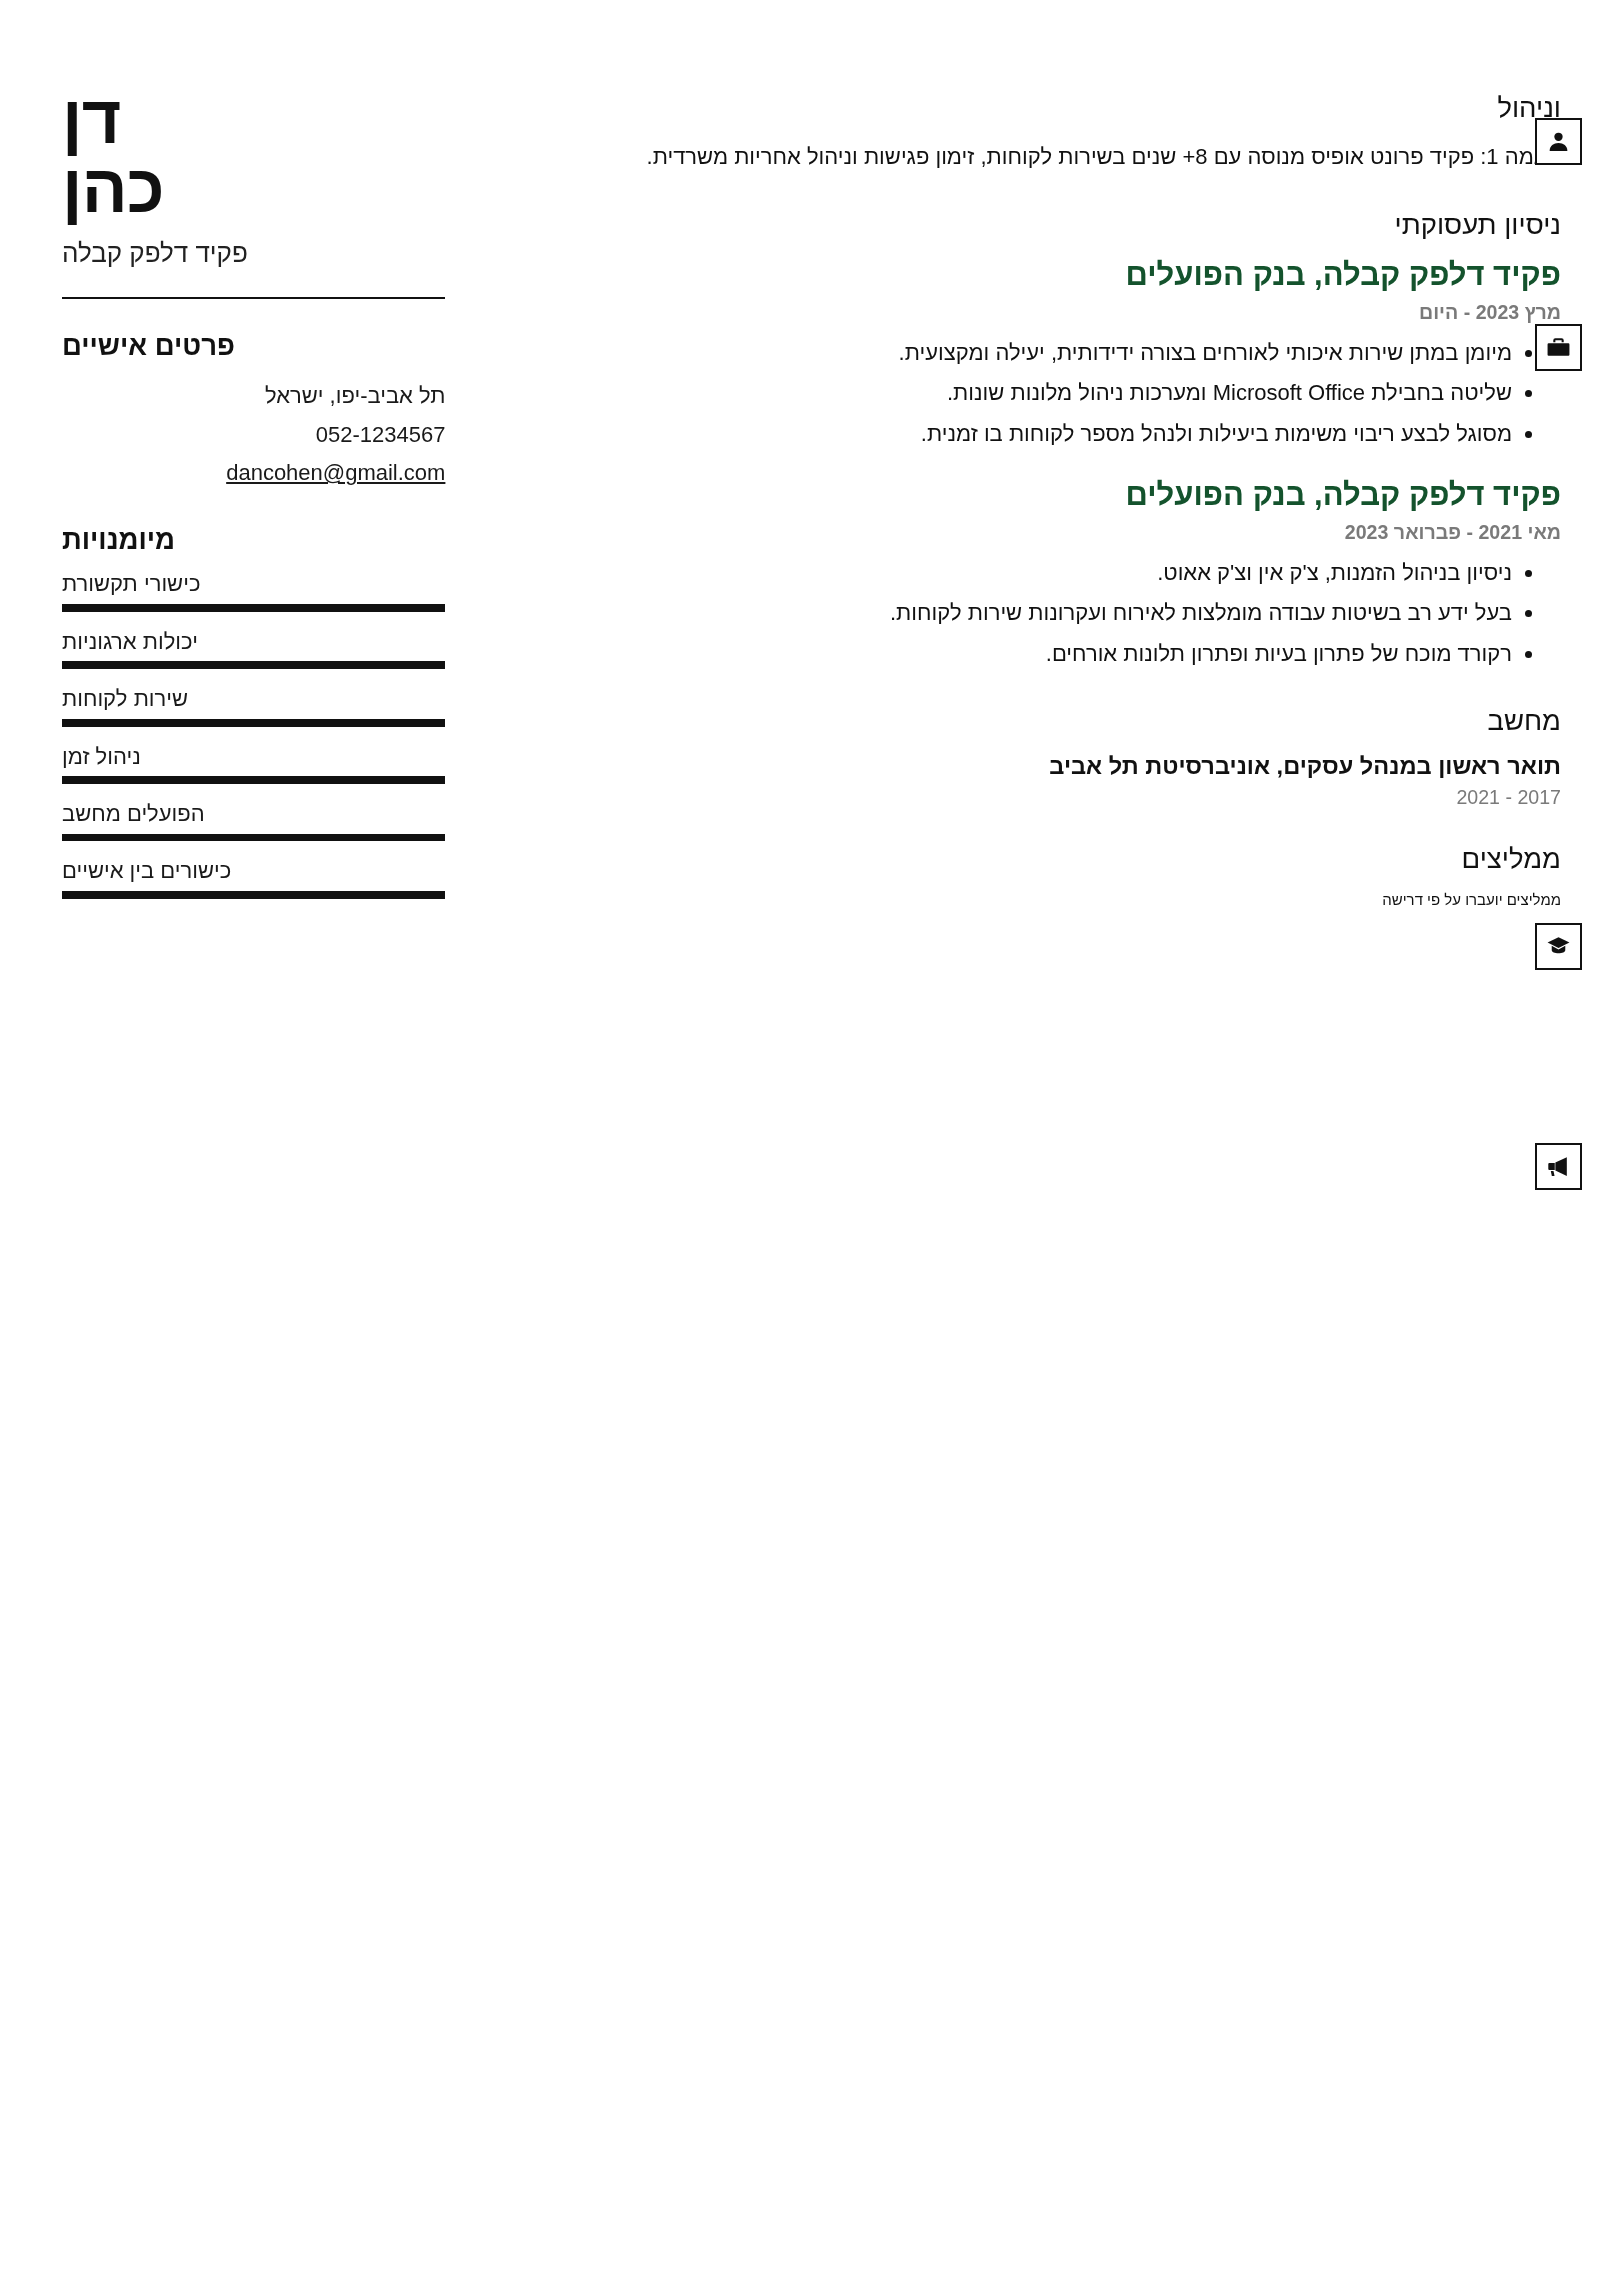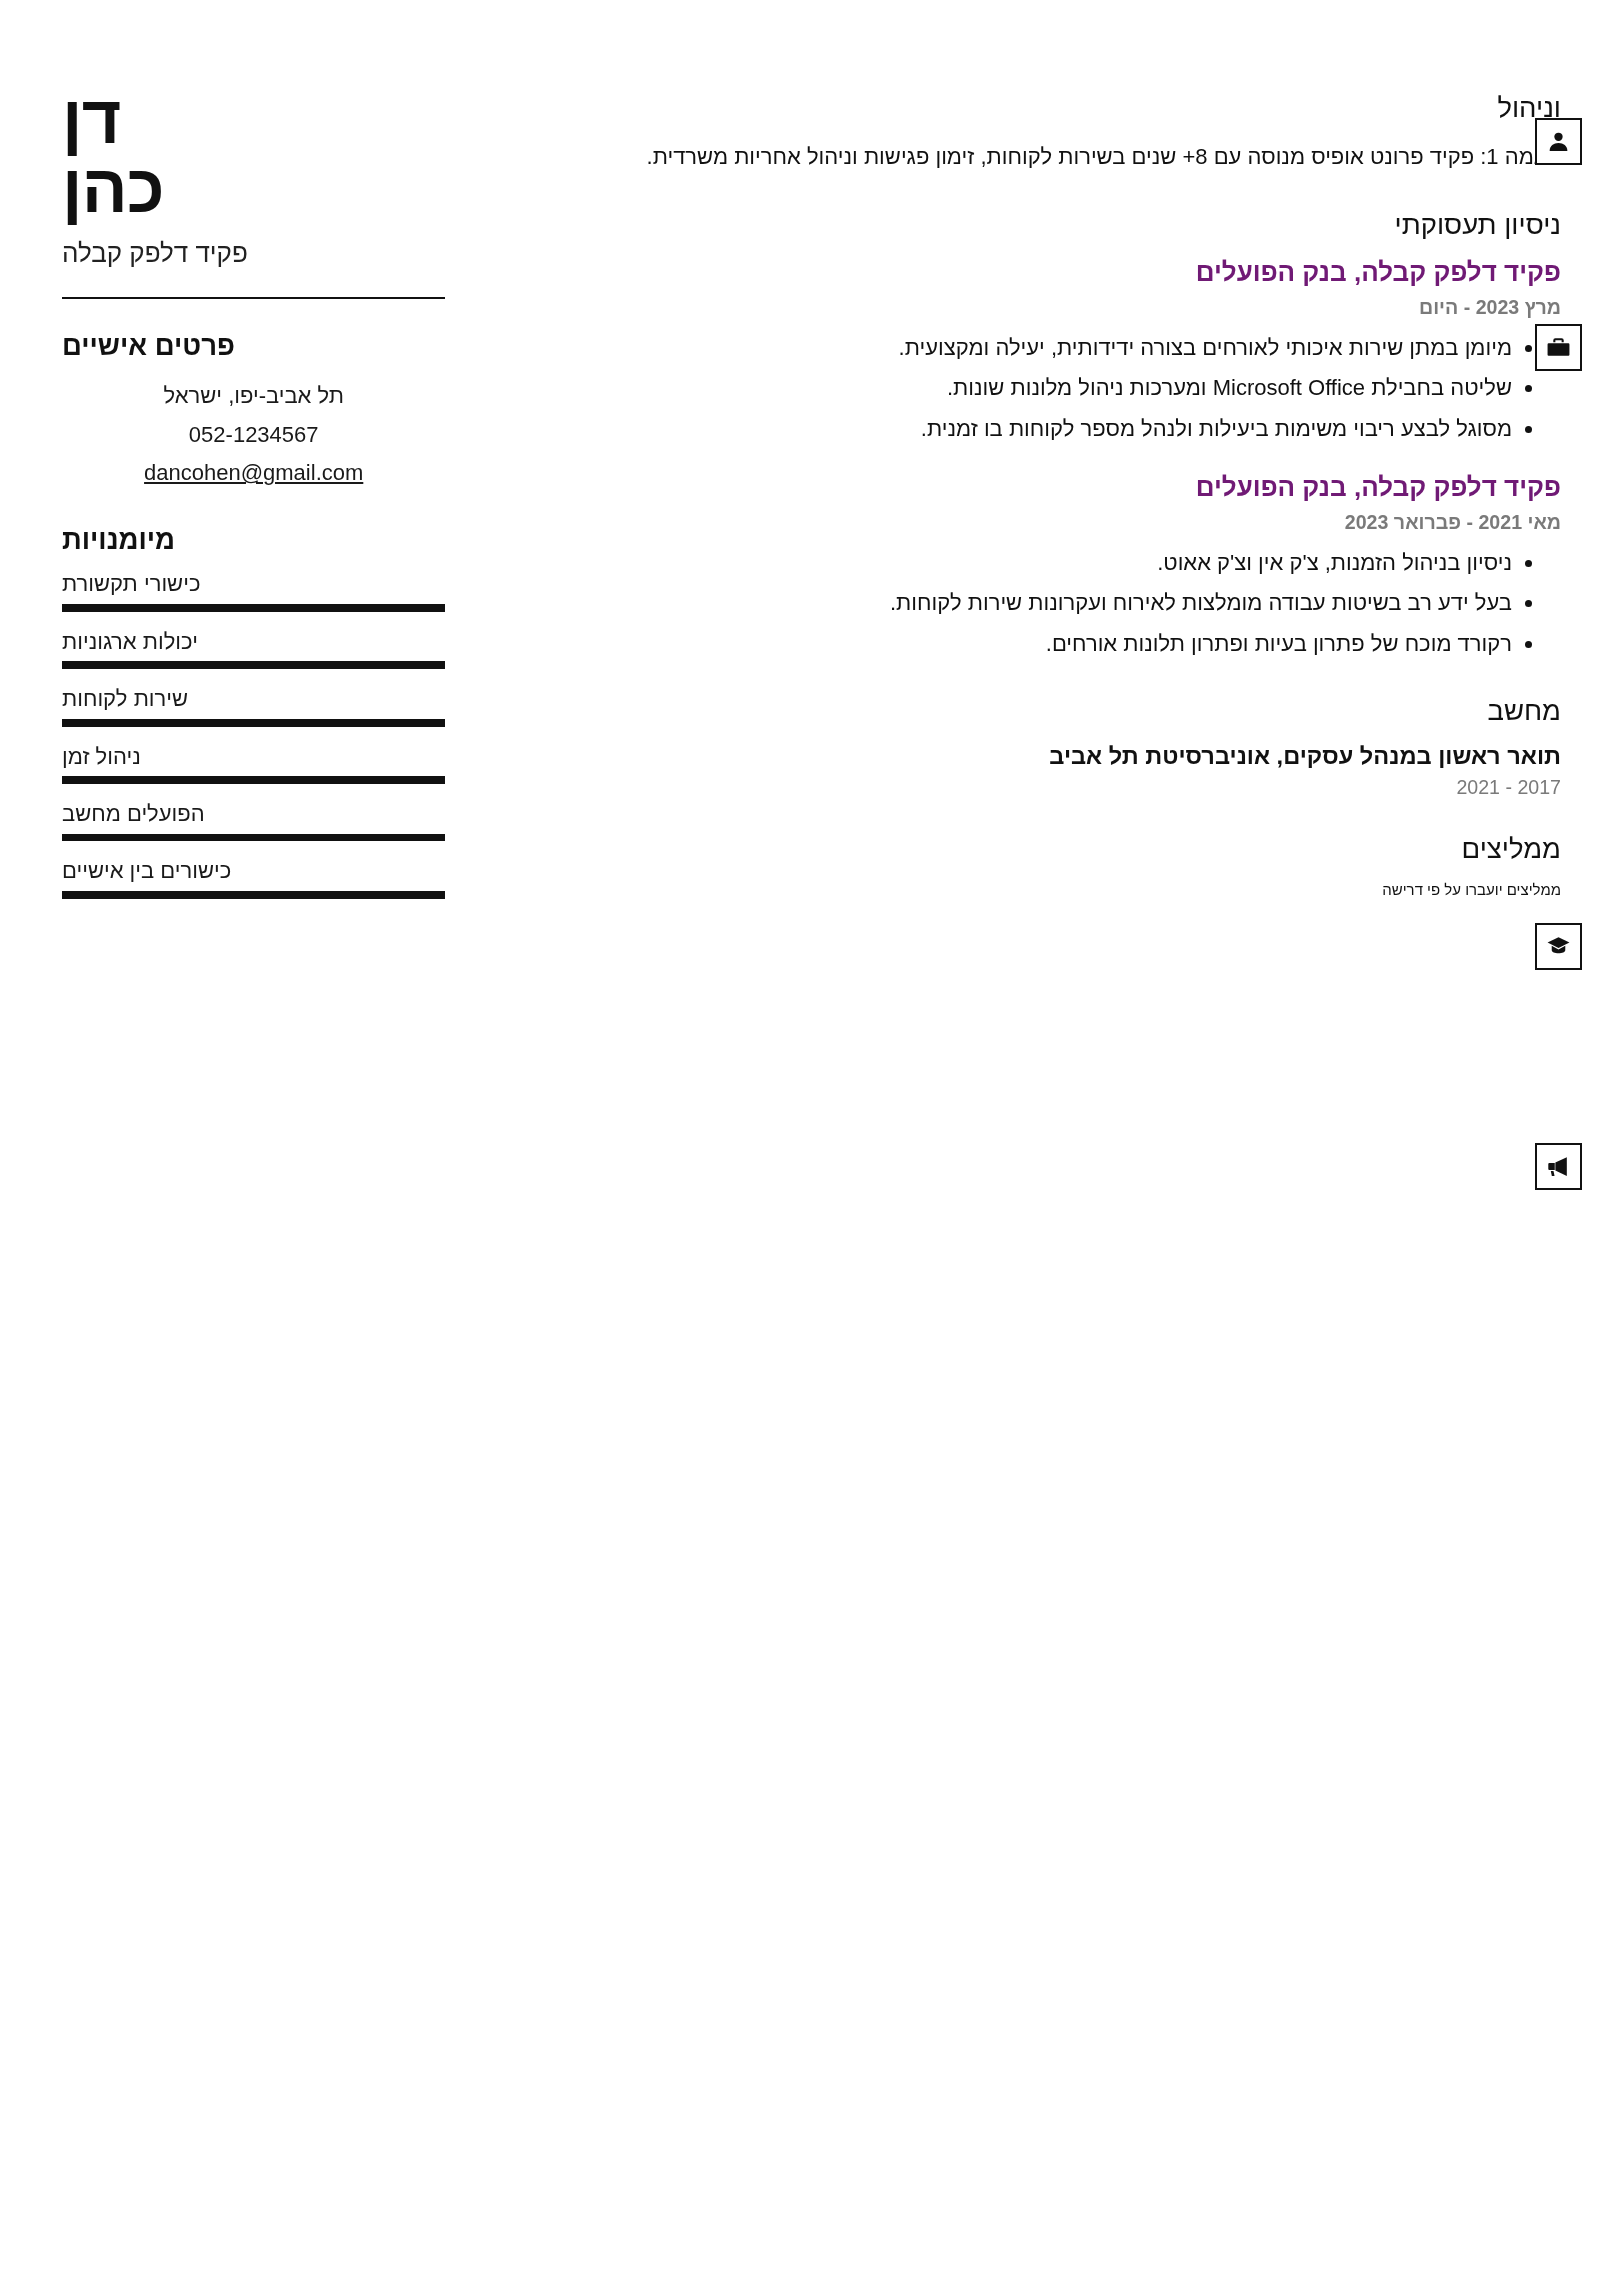--- a/index.html
+++ b/index.html
@@ -68,21 +68,21 @@
   }
   .side-heading {
     font-size: 27.5px;
     font-weight: 700;
     text-align: left;
     color: #111111;
     margin-bottom: 15.7px;
   }
   .contact-line {
     font-size: 22px;
-    text-align: center;
+    text-align: right;
     color: #1a1a1a;
     line-height: 1.75;
   }
   .contact-line a,
   .contact-mail {
     color: #1a1a1a;
     text-decoration: underline;
     margin-top: 44px;
   }
   .skill-row {
@@ -121,24 +121,24 @@
   .summary-text {
     font-size: 22px;
     line-height: 1.62;
     text-align: right;
     color: #111111;
   }
   .job-entry {
     margin-bottom: 26px;
   }
   .job-head {
-    font-size: 26px;
+    font-size: 31px;
     font-weight: 700;
     text-align: right;
-    color: #701a75;
+    color: #14532d;
   }
   .job-dates {
     font-size: 19.6px;
     color: #7a7a7a;
     text-align: right;
     margin-top: 8px;
     margin-bottom: 10.5px;
     font-weight: bold;
   }
   ul.bullets {

